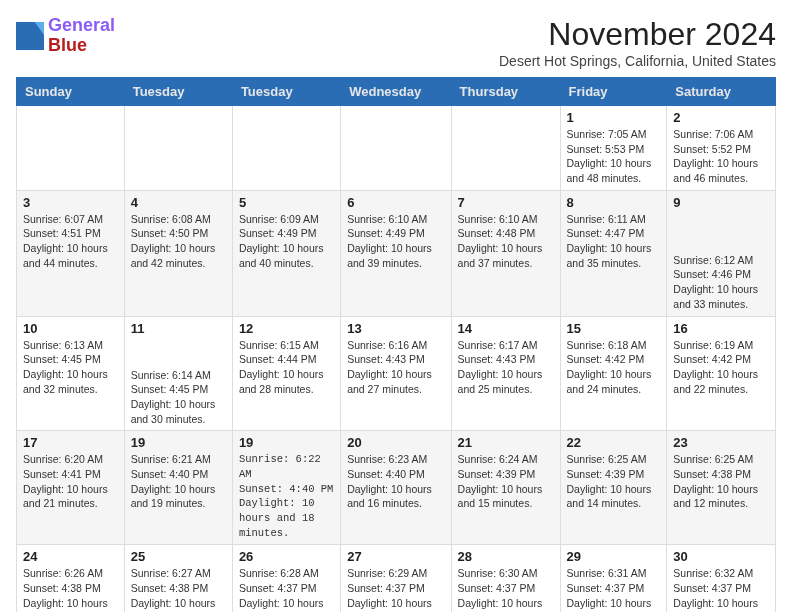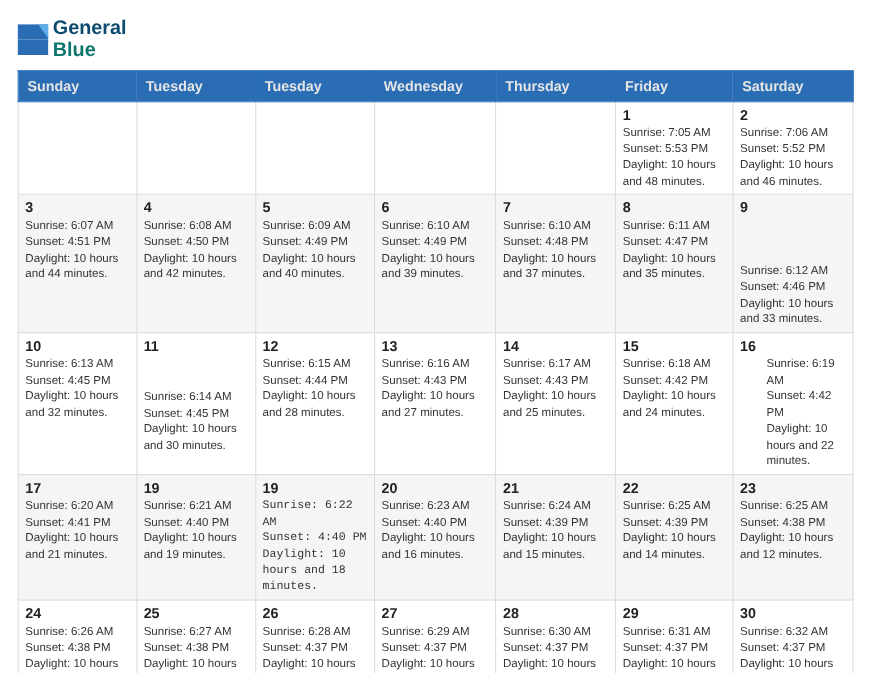--- a/index.html
+++ b/index.html
@@ -19,22 +19,22 @@
     .logo {
       display: flex;
       align-items: center;
       gap: 4px;
     }
     .logo-text {
       font-size: 18px;
       font-weight: bold;
       line-height: 1.1;
     }
-    .logo-general { color: #0c4a6e; }
-    .logo-blue { color: #0f766e; }
+    .logo-general { color: #8b5cf6; }
+    .logo-blue { color: #b91c1c; }
     .logo-icon {
       width: 28px;
       height: 28px;
     }
     .title-area {
       text-align: right;
     }
     .month-title {
       font-size: 32px;
       font-weight: normal;
@@ -108,20 +108,22 @@
       <rect x="0" y="0" width="30" height="15" fill="#2a6db5"></rect>
       <rect x="0" y="15" width="30" height="15" fill="#2a6db5"></rect>
       <polygon points="20,0 30,0 30,14" fill="#5baee8"></polygon>
     </svg>
     <div class="logo-text">
       <span class="logo-general">General</span><br>
       <span class="logo-blue">Blue</span>
     </div>
   </div>
   <div class="title-area">
+    <div class="month-title">November 2024</div>
+    <div class="location-subtitle">Desert Hot Springs, California, United States</div>
   </div>
 </div>
 
 <table class="calendar-table">
   <thead>
     <tr>
     <th>Sunday</th>
         <th>Tuesday</th>
         <th>Tuesday</th>
         <th>Wednesday</th>
@@ -226,21 +228,21 @@
 Daylight: 10 hours and 25 minutes.</div>
         </td>
         <td>
           <span class="day-number">15</span>
           <div class="day-info" style="white-space: pre-line;">Sunrise: 6:18 AM
 Sunset: 4:42 PM
 Daylight: 10 hours and 24 minutes.</div>
         </td>
         <td>
           <span class="day-number">16</span>
-          <div class="day-info" style="white-space: pre-line; margin-left: 24px;">Sunrise: 6:19 AM
+          <div class="day-info" style="white-space: pre-line;">Sunrise: 6:19 AM
 Sunset: 4:42 PM
 Daylight: 10 hours and 22 minutes.</div>
         </td>
       </tr>
       <tr>
         <td>
           <span class="day-number">17</span>
           <div class="day-info" style="white-space: pre-line;">Sunrise: 6:20 AM
 Sunset: 4:41 PM
 Daylight: 10 hours and 21 minutes.</div>

